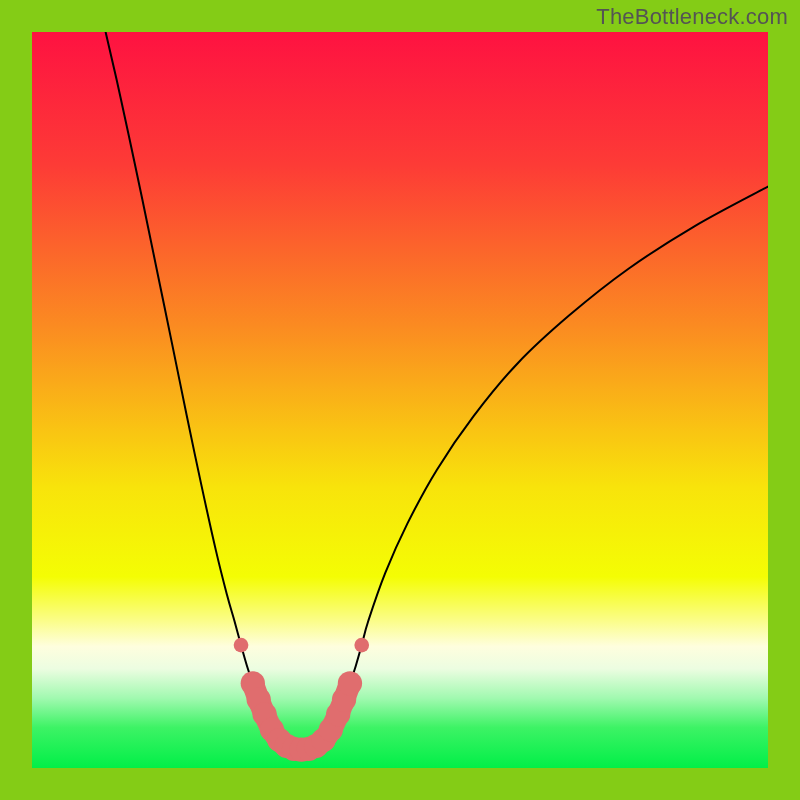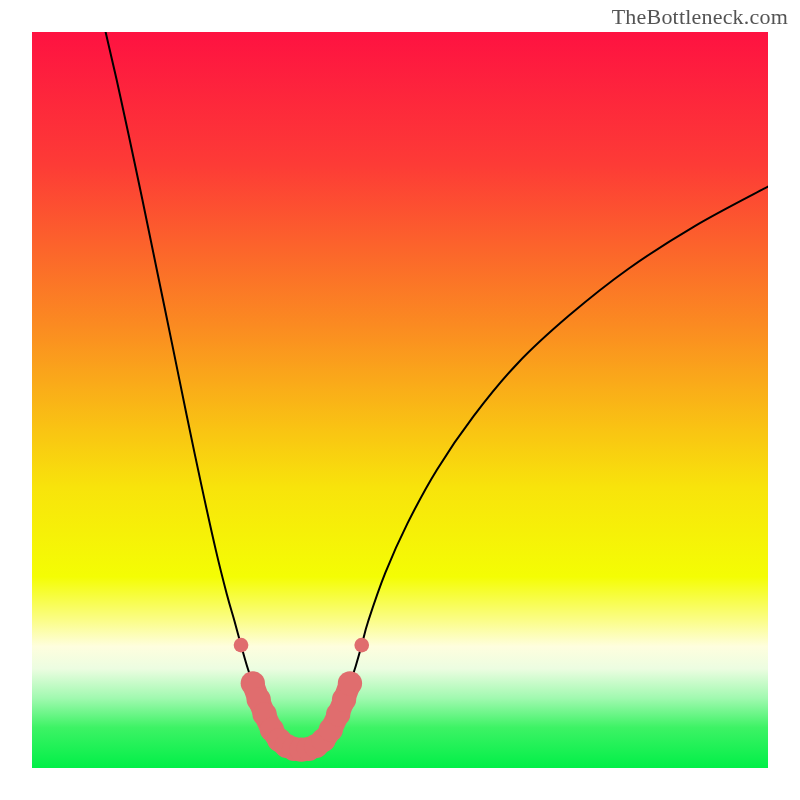--- a/index.html
+++ b/index.html
@@ -10,22 +10,21 @@
     background: #000;
     overflow: hidden;
     font-family: Arial, Helvetica, sans-serif;
   }
   .frame {
     position: absolute;
     left: 0;
     top: 0;
     width: 800px;
     height: 800px;
-    background: #ffffff;
-    font-family: Liberation Serif, serif;
+    background: #84cc16;
   }
   .watermark {
     position: absolute;
     top: 4px;
     right: 12px;
     color: #545454;
     font-size: 22px;
     font-weight: 400;
     letter-spacing: 0.2px;
     z-index: 10;

